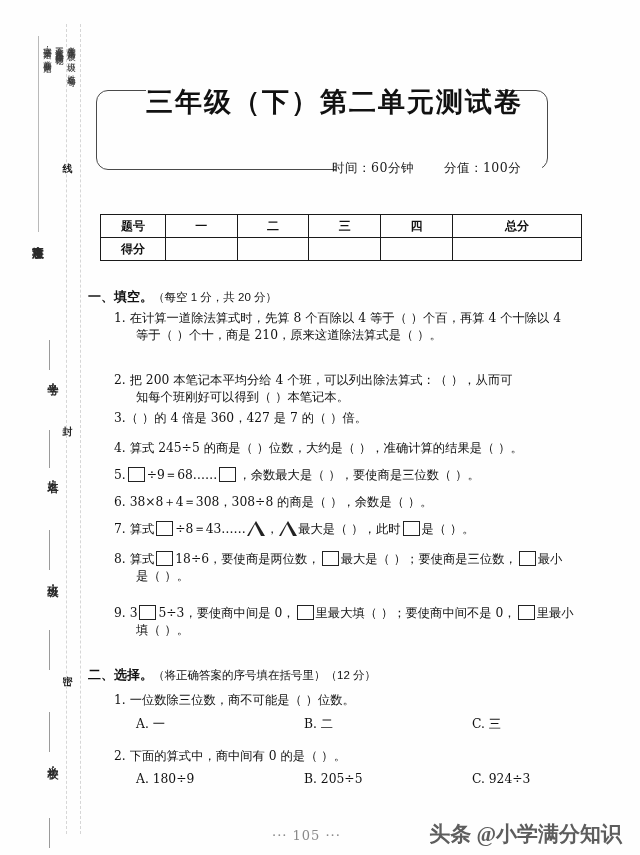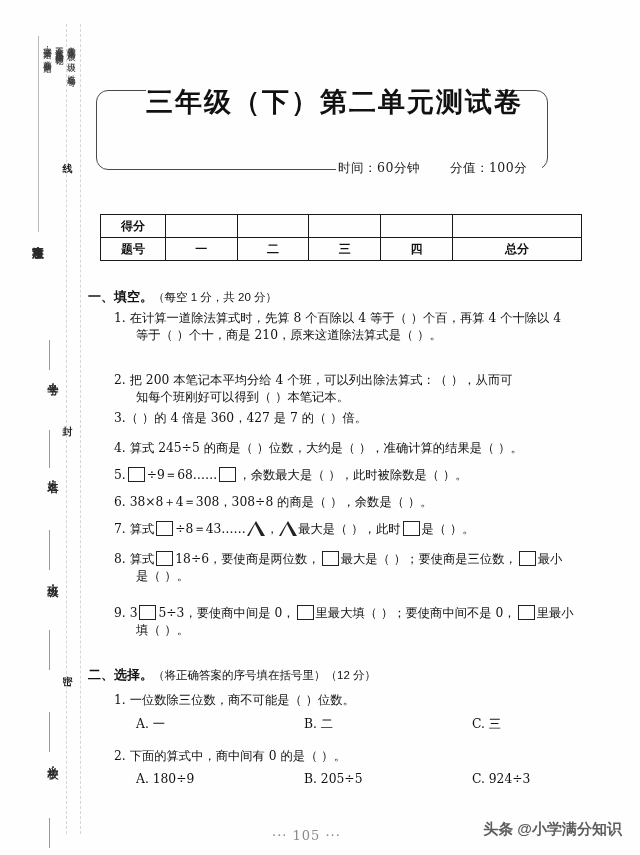--- a/index.html
+++ b/index.html
@@ -84,21 +84,21 @@
     position:absolute;left:248px;top:163px;width:206px;height:14px;background:#fefefe;
   }
   .paper-title{
     position:absolute;left:58px;top:84px;width:352px;
     text-align:left;
     font-family:"DejaVu Sans","Liberation Sans",sans-serif;
     font-size:27px;font-weight:bold;letter-spacing:2px;
     color:#111;white-space:nowrap;
   }
   .meta-line{
-    position:absolute;left:250px;top:160px;width:230px;
+    position:absolute;left:244px;top:160px;width:230px;
     font-size:12.5px;letter-spacing:0.5px;white-space:nowrap;color:#1a1a1a;
   }
   .meta-line .gap{display:inline-block;width:30px;}
 
   
   .score-table{
     position:absolute;left:12px;top:214px;width:482px;
     border-collapse:collapse;
   }
   .score-table td{
@@ -155,22 +155,22 @@
   .o1{width:168px;}
   .o2{width:168px;}
 
   
   .page-num{
     position:absolute;left:272px;top:828px;font-size:13px;color:#8a8a8a;
     letter-spacing:1px;
   }
   .watermark{
     position:absolute;right:18px;top:820px;
-    font-size:15px;font-weight:bold;color:#3a3a3a;
-    font-family:Liberation Sans, sans-serif;
+    font-size:21px;font-weight:bold;color:#3a3a3a;
+    font-family:Liberation Serif, serif;
     opacity:.82;white-space:nowrap;
   }
 </style>
 </head>
 <body>
 
 <div class="page">
 
   <div class="left-margin">
     <div class="notice-rule"></div>
@@ -208,35 +208,35 @@
     <div class="title-frame-mask-bottom"></div>
     <div class="paper-title">三年级（下）第二单元测试卷</div>
 
     <div class="meta-line">
       <span>时间：60分钟</span><span class="gap"></span><span>分值：100分</span>
     </div>
 
     <table class="score-table">
       <tbody>
           <tr>
-        <td class="head-cell">得分</td>
-        <td class="blank"></td>
-        <td class="blank"></td>
-        <td class="blank"></td>
-        <td class="blank"></td>
-        <td class="blank"></td>
-      </tr>
-      <tr>
         <td class="head-cell">题号</td>
         <td>一</td>
         <td>二</td>
         <td>三</td>
         <td>四</td>
         <td>总分</td>
       </tr>
+      <tr>
+        <td class="head-cell">得分</td>
+        <td class="blank"></td>
+        <td class="blank"></td>
+        <td class="blank"></td>
+        <td class="blank"></td>
+        <td class="blank"></td>
+      </tr>
     </tbody>
       </table>
 
     <div class="section-head" id="sec1head">
       <span>一、填空。</span><span class="sub">（每空 1 分，共 20 分）</span>
     </div>
 
     <div class="q" style="top:310px;">
       <span class="ln">1. 在计算一道除法算式时，先算 8 个百除以 4 等于（        ）个百，再算 4 个十除以 4</span>
       <span class="ln indent">等于（        ）个十，商是 210，原来这道除法算式是（                ）。</span>
@@ -249,21 +249,21 @@
 
     <div class="q" style="top:410px;">
       <span class="ln">3.（        ）的 4 倍是 360，427 是 7 的（        ）倍。</span>
     </div>
 
     <div class="q" style="top:440px;">
       <span class="ln">4. 算式 245÷5 的商是（        ）位数，大约是（        ），准确计算的结果是（        ）。</span>
     </div>
 
     <div class="q" style="top:467px;">
-      <span class="ln"><span>5.</span><span class="blk"></span><span>÷9＝68……</span><span class="blk"></span><span>，余数最大是（        ），此时被除数是（        ）。</span></span>
+      <span class="ln"><span>5.</span><span class="blk"></span><span>÷9＝68……</span><span class="blk"></span><span>，余数最大是（        ），要使商是三位数（        ）。</span></span>
     </div>
 
     <div class="q" style="top:494px;">
       <span class="ln">6. 38×8＋4＝308，308÷8 的商是（        ），余数是（        ）。</span>
     </div>
 
     <div class="q" style="top:521px;">
       <span class="ln"><span>7. 算式</span><span class="blk"></span><span>÷8＝43……</span><span class="tri"></span><span>，</span><span class="tri"></span><span>最大是（        ），此时</span><span class="blk"></span><span>是（        ）。</span></span>
     </div>
 

